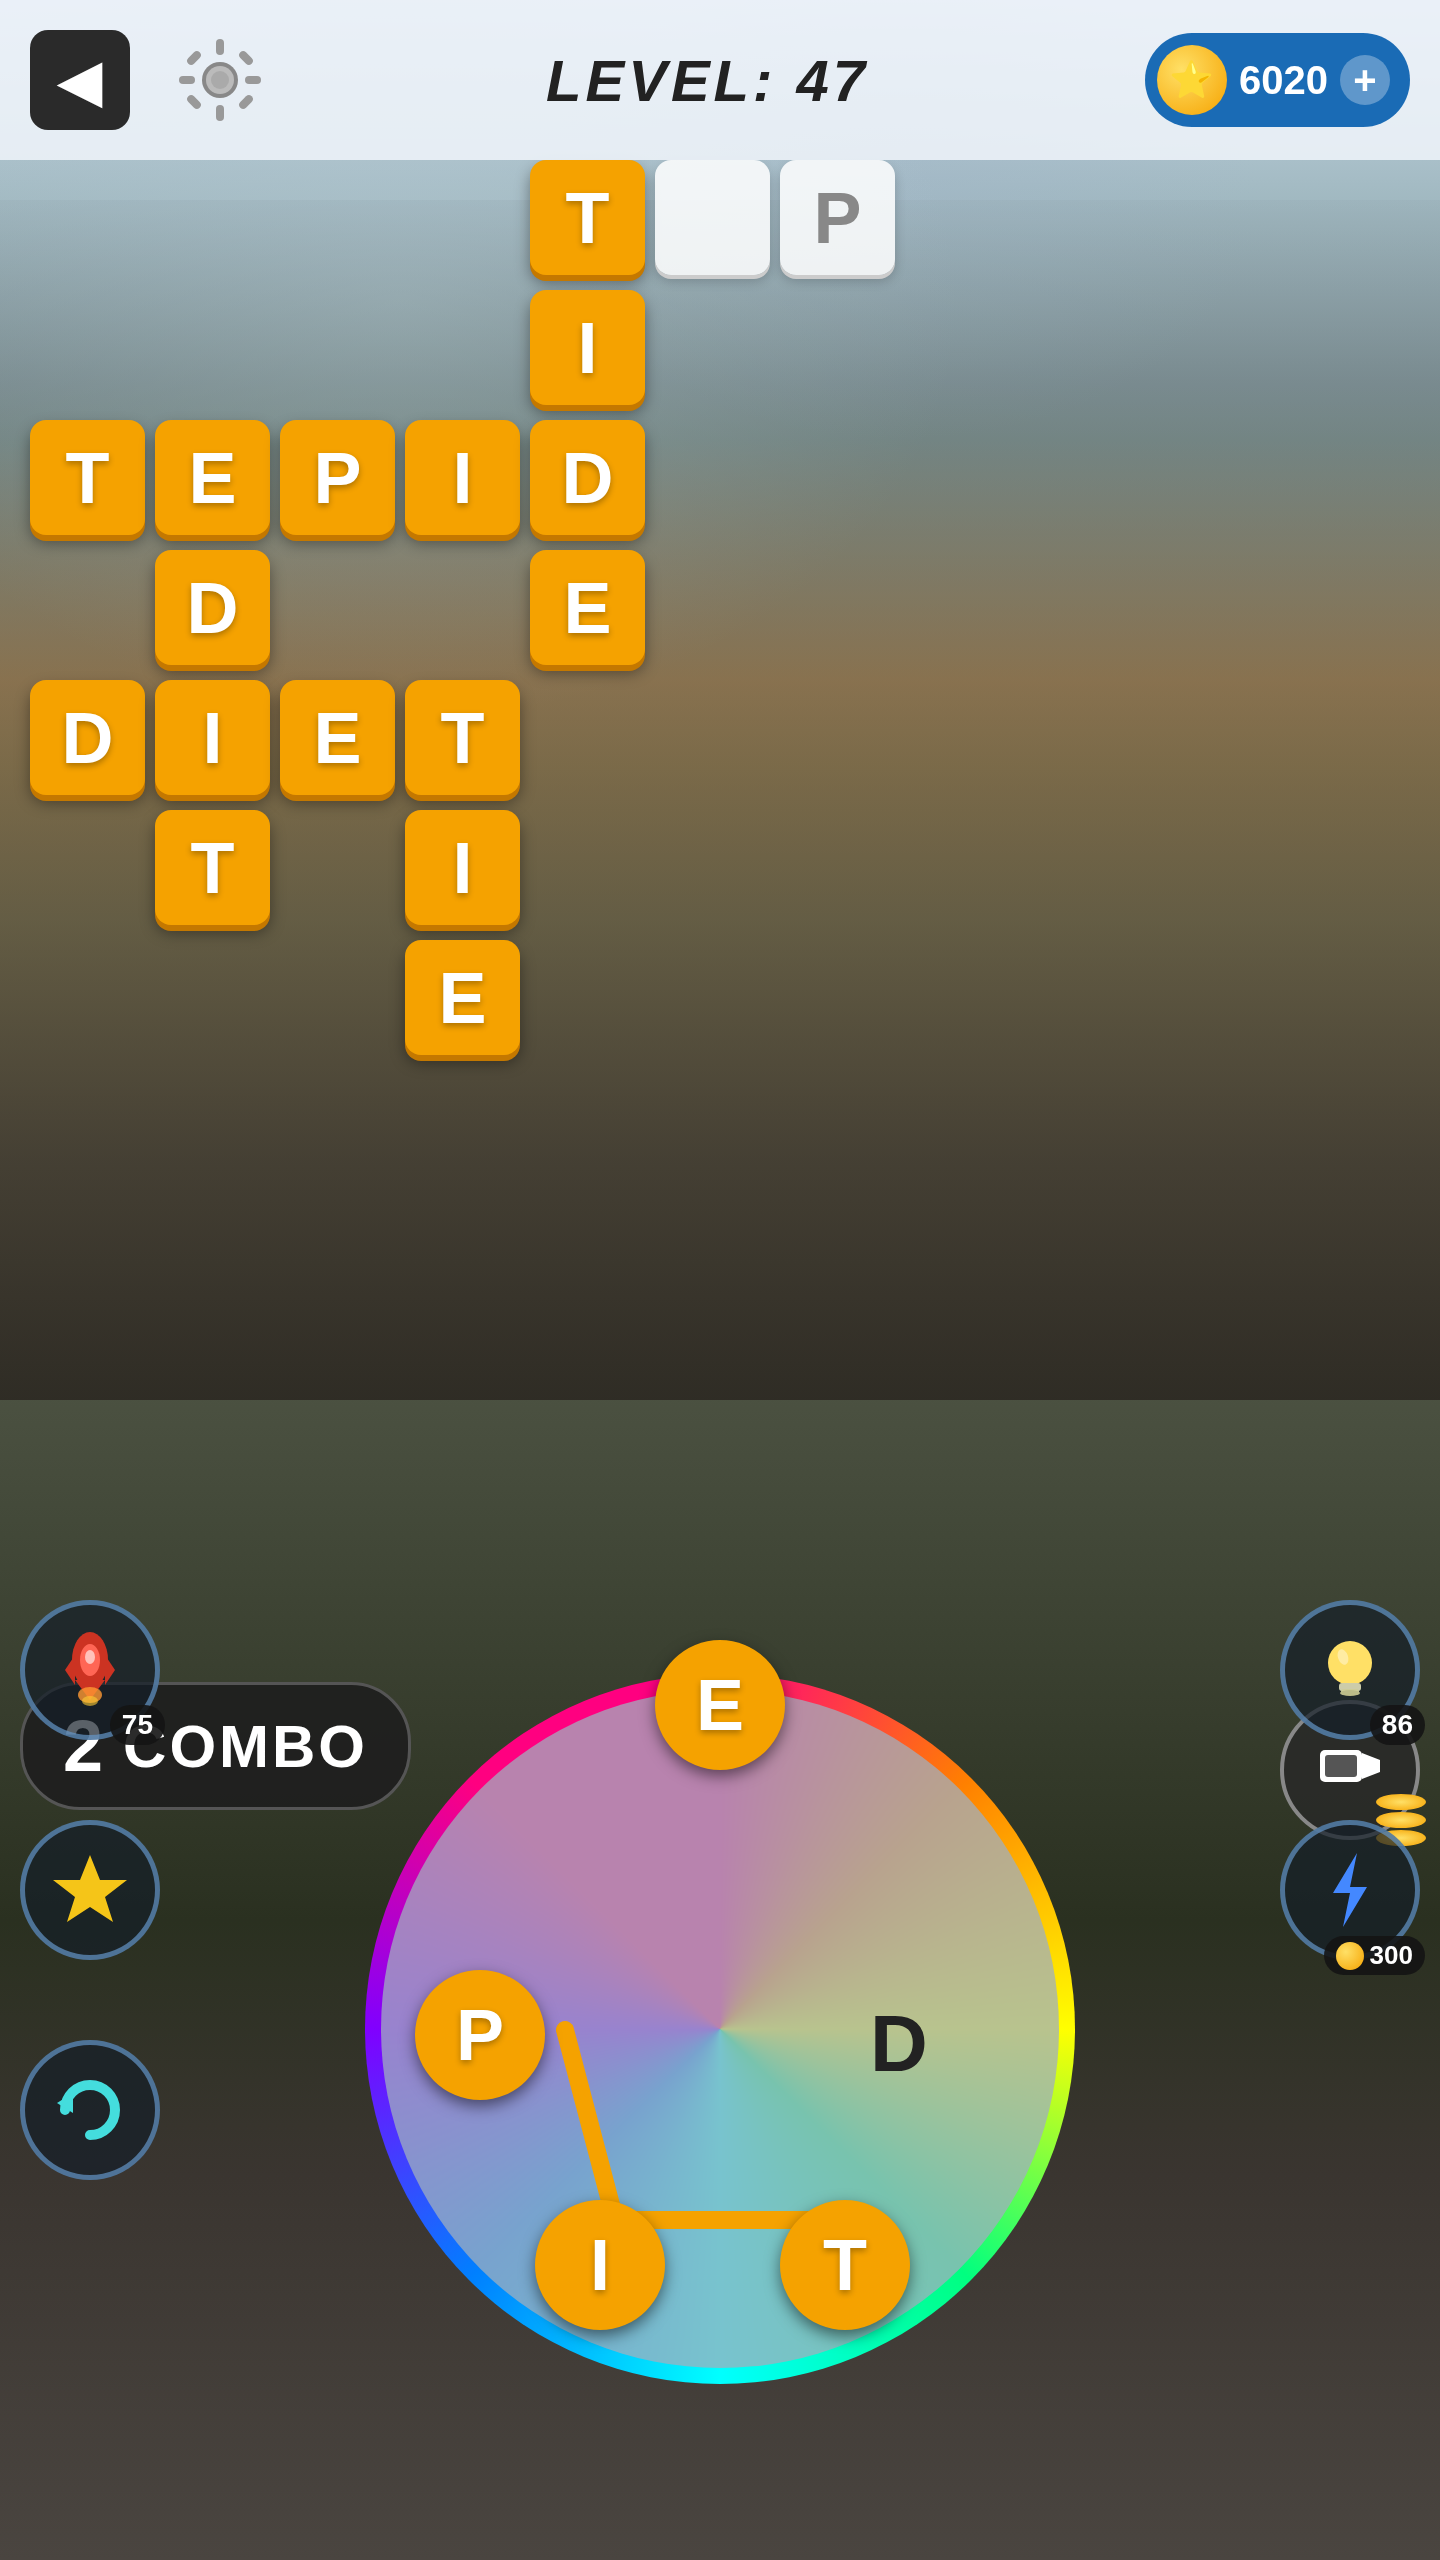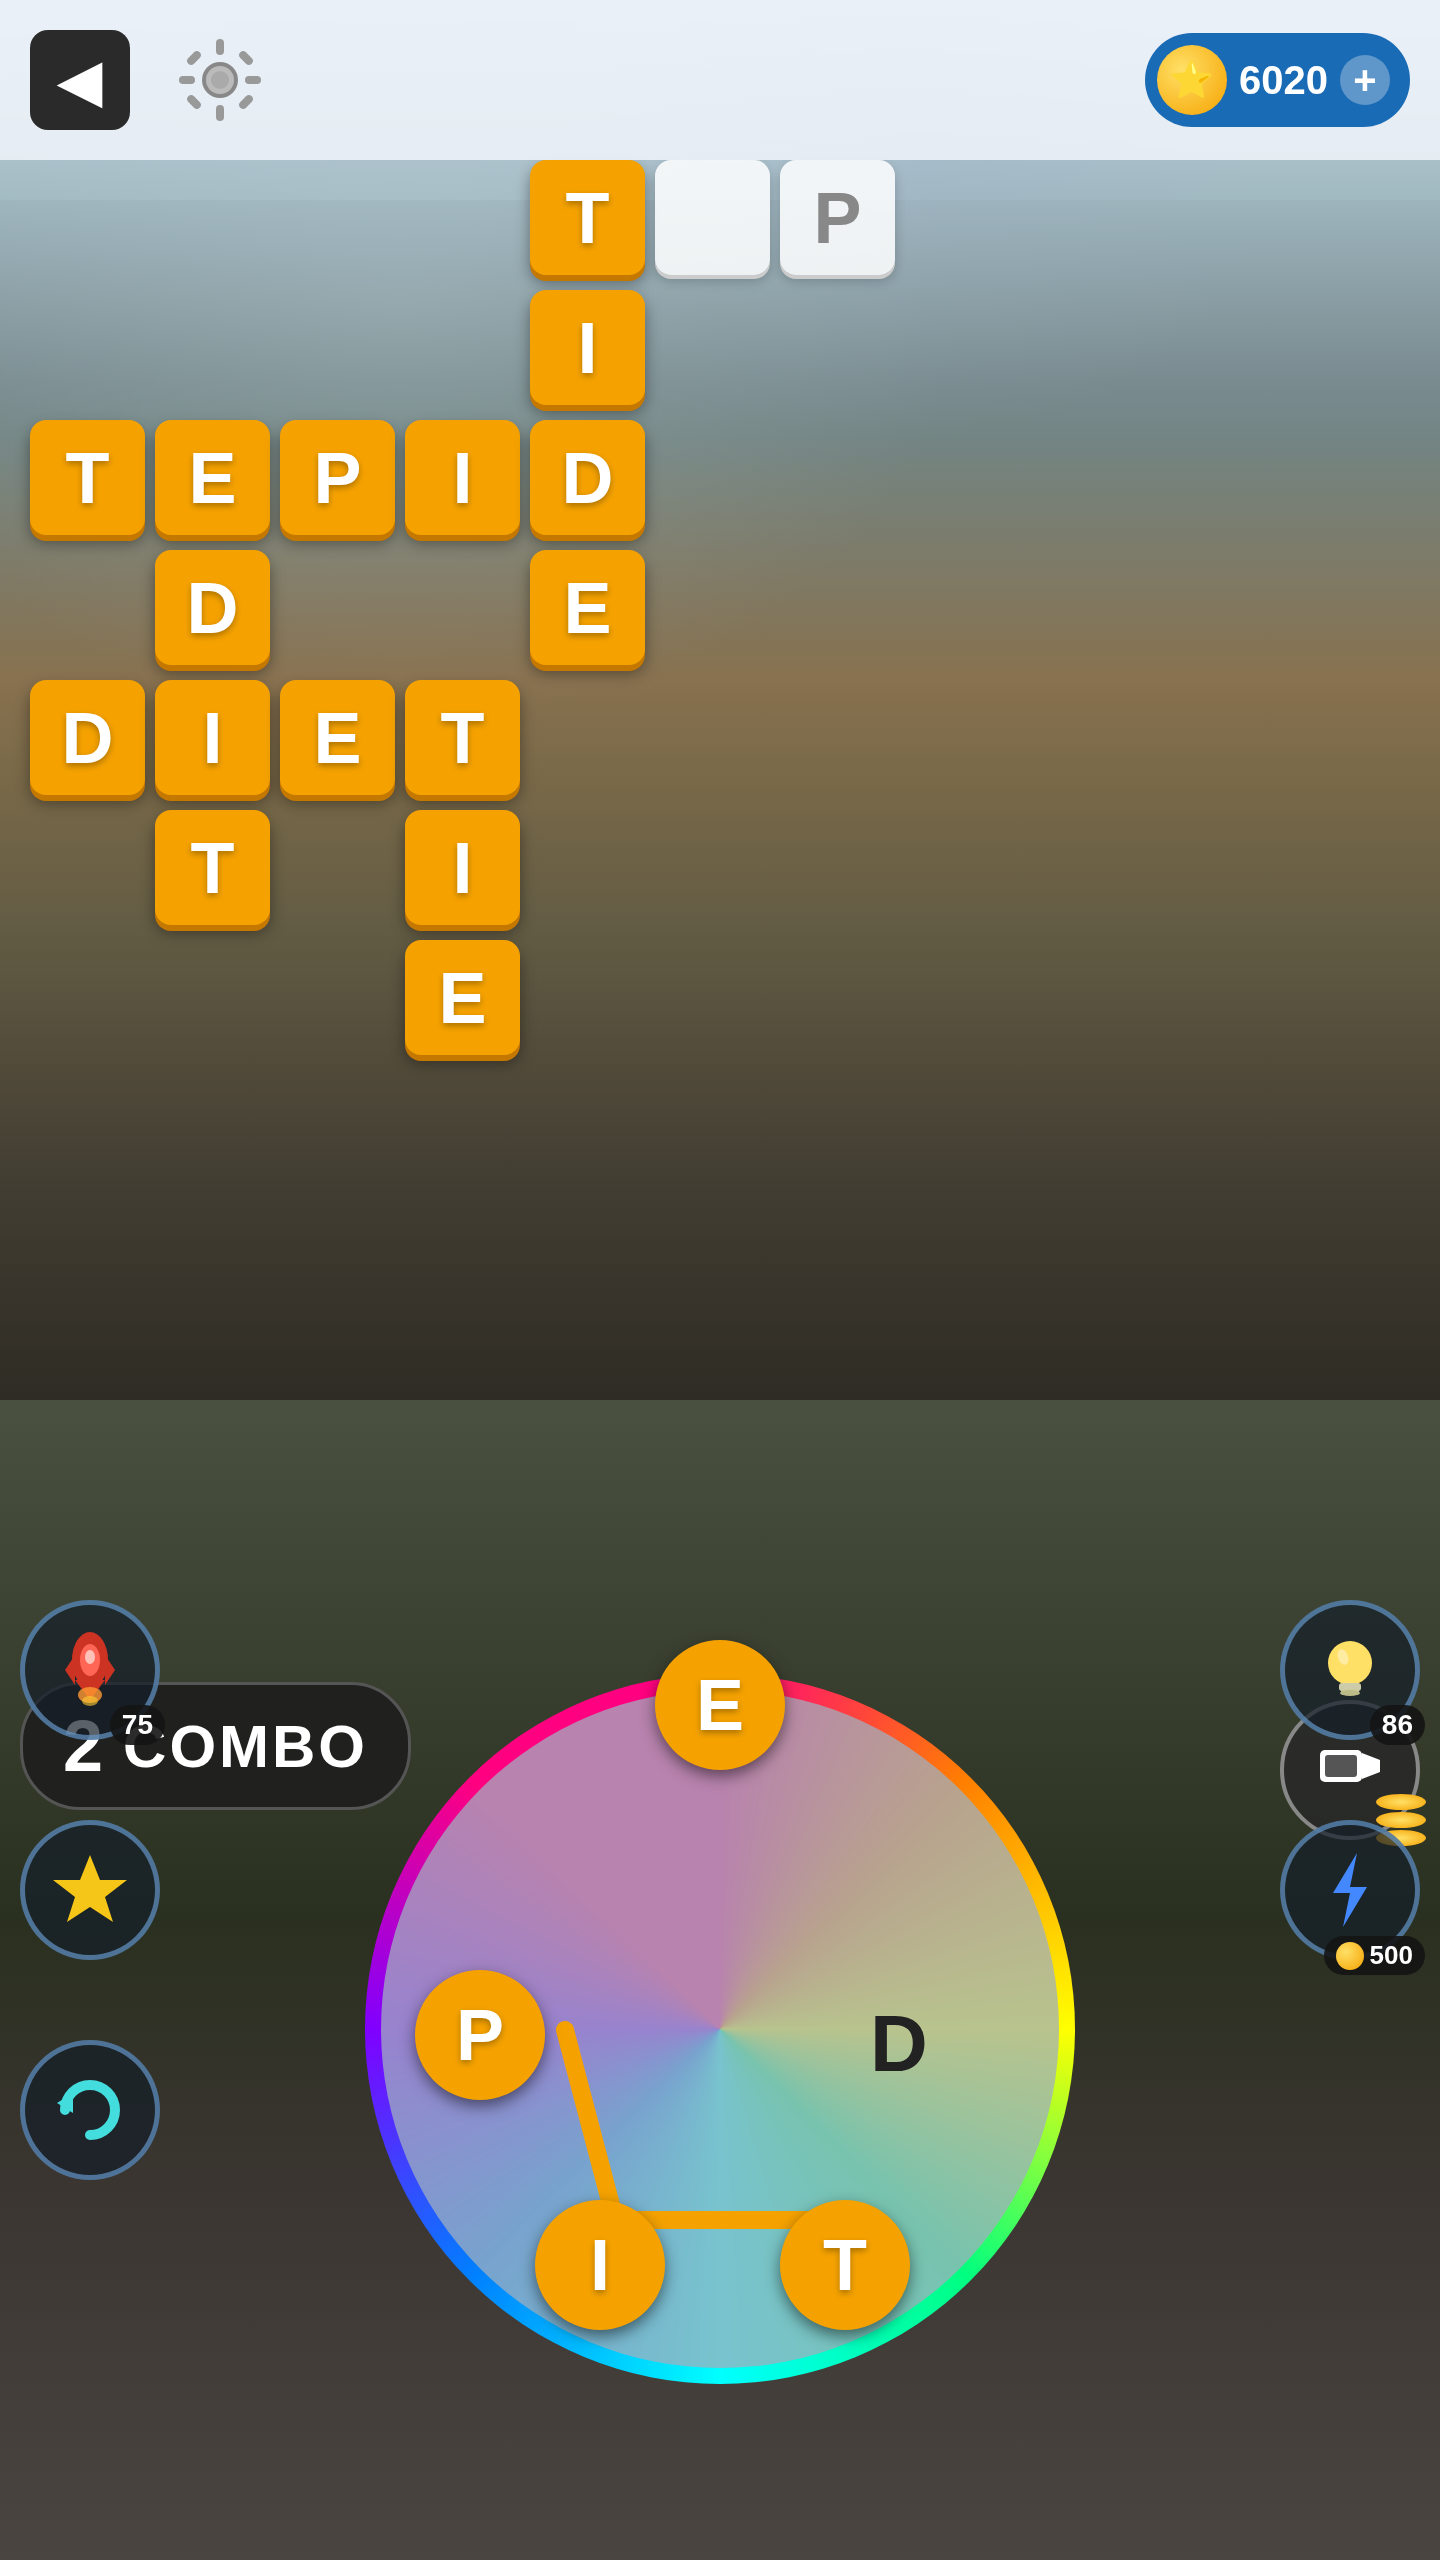--- a/index.html
+++ b/index.html
@@ -398,20 +398,21 @@
             <rect x="15" y="59" width="8" height="16" rx="4" transform="rotate(-45 19 67)"></rect>
             <rect x="67" y="59" width="8" height="16" rx="4" transform="rotate(45 71 67)"></rect>
           </g>
           <circle cx="45" cy="45" r="14" fill="#bbb"></circle>
           <circle cx="45" cy="45" r="9" fill="#aaa"></circle>
         </svg>
       </div>
     </div>
 
     <div id="header-center">
+      <div id="level-text">LEVEL: 47</div>
     </div>
 
     <div id="coin-display">
       <div id="coin-icon">⭐</div>
       <span id="coin-count">6020</span>
       <div id="coin-plus">
         <span>+</span>
       </div>
     </div>
   </div>
@@ -526,18 +527,18 @@
     </svg>
     <div class="btn-badge">86</div>
   </div>
 
   <div class="bottom-btn" id="lightning-btn" style="position:absolute;bottom:600px;right:20px;">
     <svg width="90" height="90" viewBox="0 0 90 90">
       <polygon points="52,8 28,48 45,48 38,82 62,42 45,42" fill="#4488ff"></polygon>
     </svg>
     <div class="btn-badge-coin">
       <div class="small-coin"></div>
-      <span>500</span>
+      <span>300</span>
     </div>
   </div>
 
 
 </div>
 
 </body></html>

